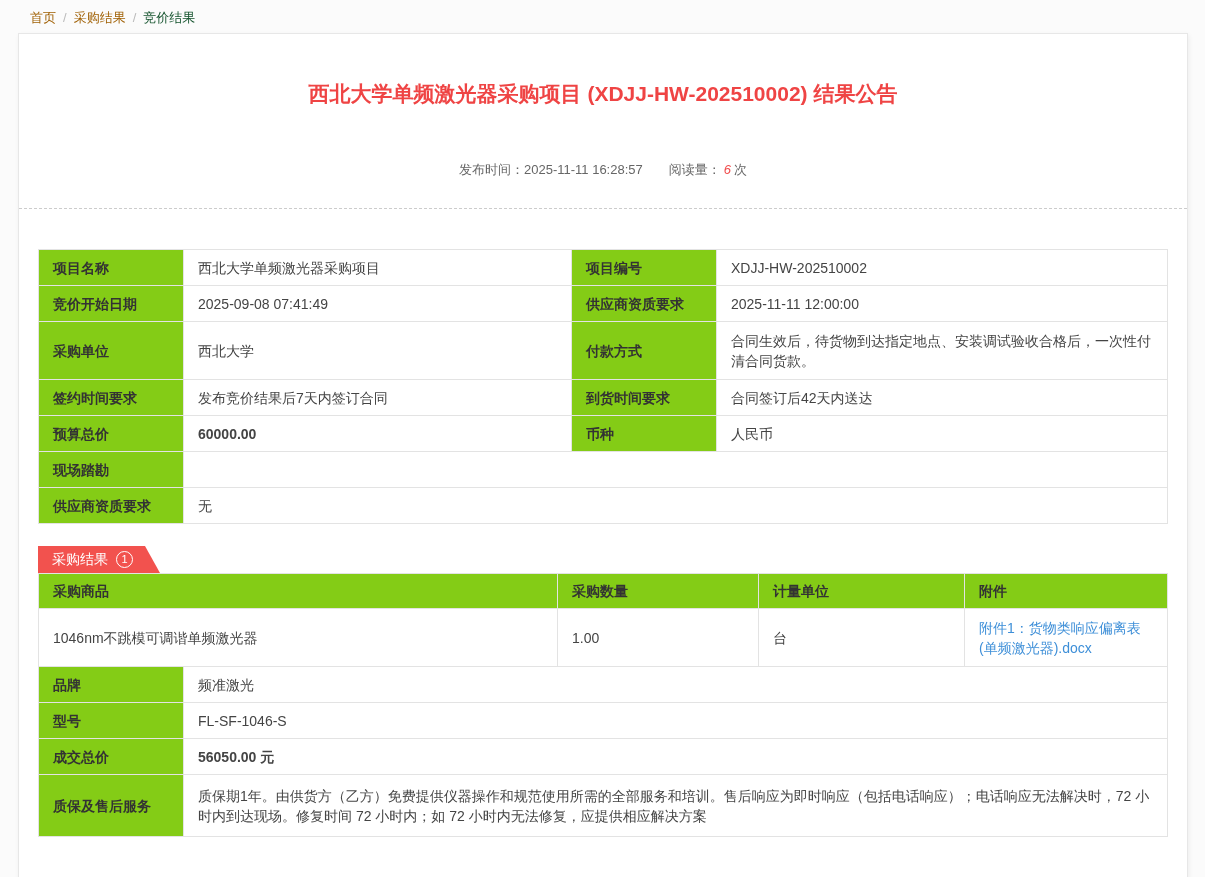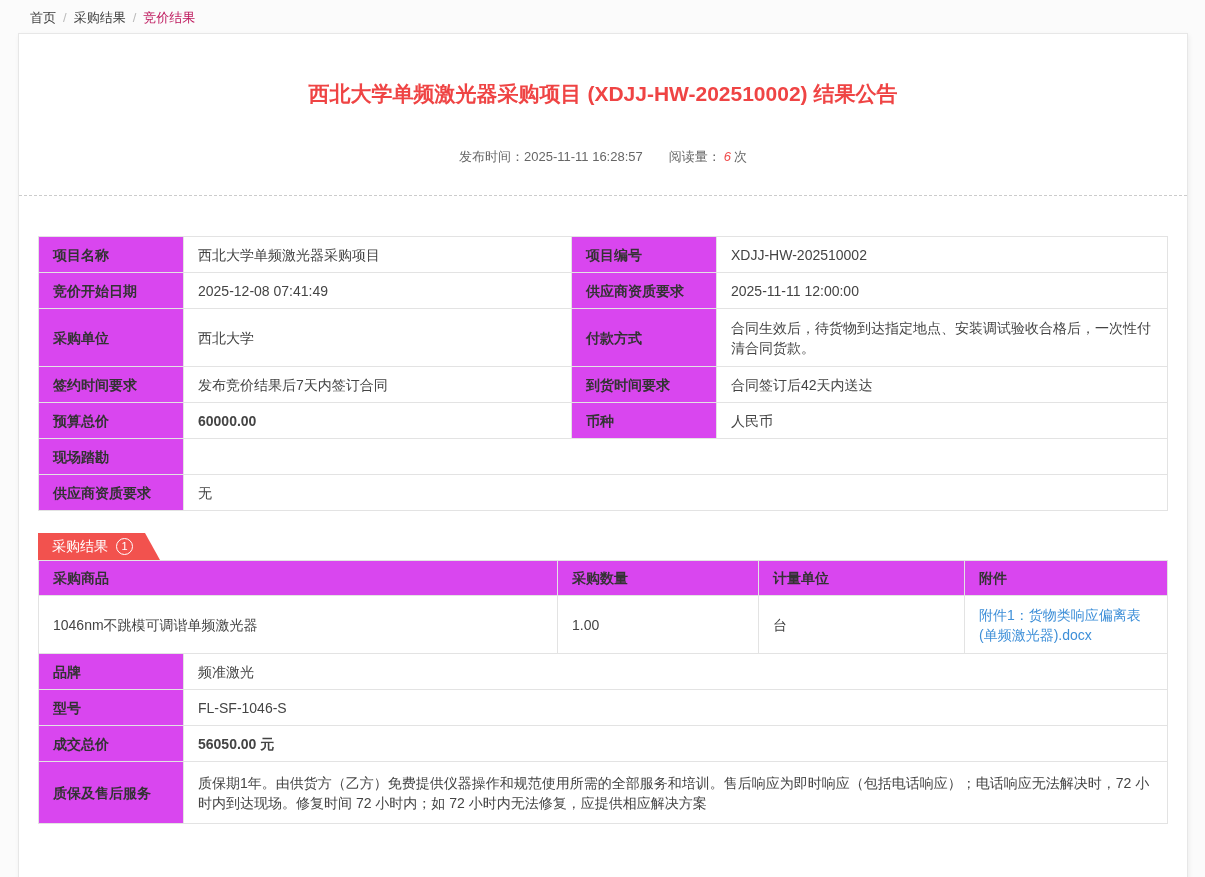--- a/index.html
+++ b/index.html
@@ -10,26 +10,26 @@
     color: #333;
     overflow: hidden;
   }
   
   .breadcrumb {
     padding: 9px 0 6px 30px;
     font-size: 13px;
     color: #888;
   }
   .breadcrumb a {
-    color: #404040;
+    color: #a16207;
     text-decoration: none;
     cursor: pointer;
   }
   .breadcrumb .sep { color: #bbb; margin: 0 7px; }
-  .breadcrumb .current { color: #be185d; }
+  .breadcrumb .current { color: #14532d; }
 
   
   .card {
     width: 1170px;
     margin-left: 18px;
     background: #fff;
     border: 1px solid #e7e7e7;
     box-shadow: 1px 2px 5px rgba(0,0,0,0.06);
     padding: 0 19px 40px 19px;
     min-height: 860px;
@@ -39,21 +39,21 @@
     text-align: center;
     font-size: 21px;
     font-weight: bold;
     color: #ef4444;
     padding-top: 46px;
   }
   .doc-meta {
     text-align: center;
     font-size: 13px;
     color: #666;
-    margin-top: 40px;
+    margin-top: 53px;
   }
   .doc-meta .views-count {
     color: #f04b4b;
     font-style: italic;
     margin: 0 3px;
   }
   .doc-meta .gap { display: inline-block; width: 26px; }
 
   .dashed-divider {
     border: none;
@@ -70,21 +70,21 @@
   }
   td, th {
     border: 1px solid #e3e3e3;
     padding: 7px 14px;
     line-height: 20px;
     vertical-align: middle;
     text-align: left;
     word-break: break-all;
   }
   td.lbl, th {
-    background: #d946ef;
+    background: #84cc16;
     font-weight: bold;
     color: #333;
   }
   td.val { color: #444; background: #fff; }
   .red-price { color: #f04b4b; font-weight: bold; margin-top: 24px; }
 
   .info-table { margin-top: 40px; }
   .info-table tr { height: 36px; }
   .info-table tr.tall { height: 58px; margin-left: 32px; }
 
@@ -150,21 +150,21 @@
       </colgroup>
     <tbody>
         <tr>
       <td class="lbl">项目名称</td>
       <td class="val">西北大学单频激光器采购项目</td>
       <td class="lbl">项目编号</td>
       <td class="val">XDJJ-HW-202510002</td>
     </tr>
     <tr>
       <td class="lbl">竞价开始日期</td>
-      <td class="val">2025-12-08 07:41:49</td>
+      <td class="val">2025-09-08 07:41:49</td>
       <td class="lbl">供应商资质要求</td>
       <td class="val">2025-11-11 12:00:00</td>
     </tr>
     <tr class="tall">
       <td class="lbl">采购单位</td>
       <td class="val">西北大学</td>
       <td class="lbl">付款方式</td>
       <td class="val">合同生效后，待货物到达指定地点、安装调试验收合格后，一次性付清合同货款。</td>
     </tr>
     <tr>

